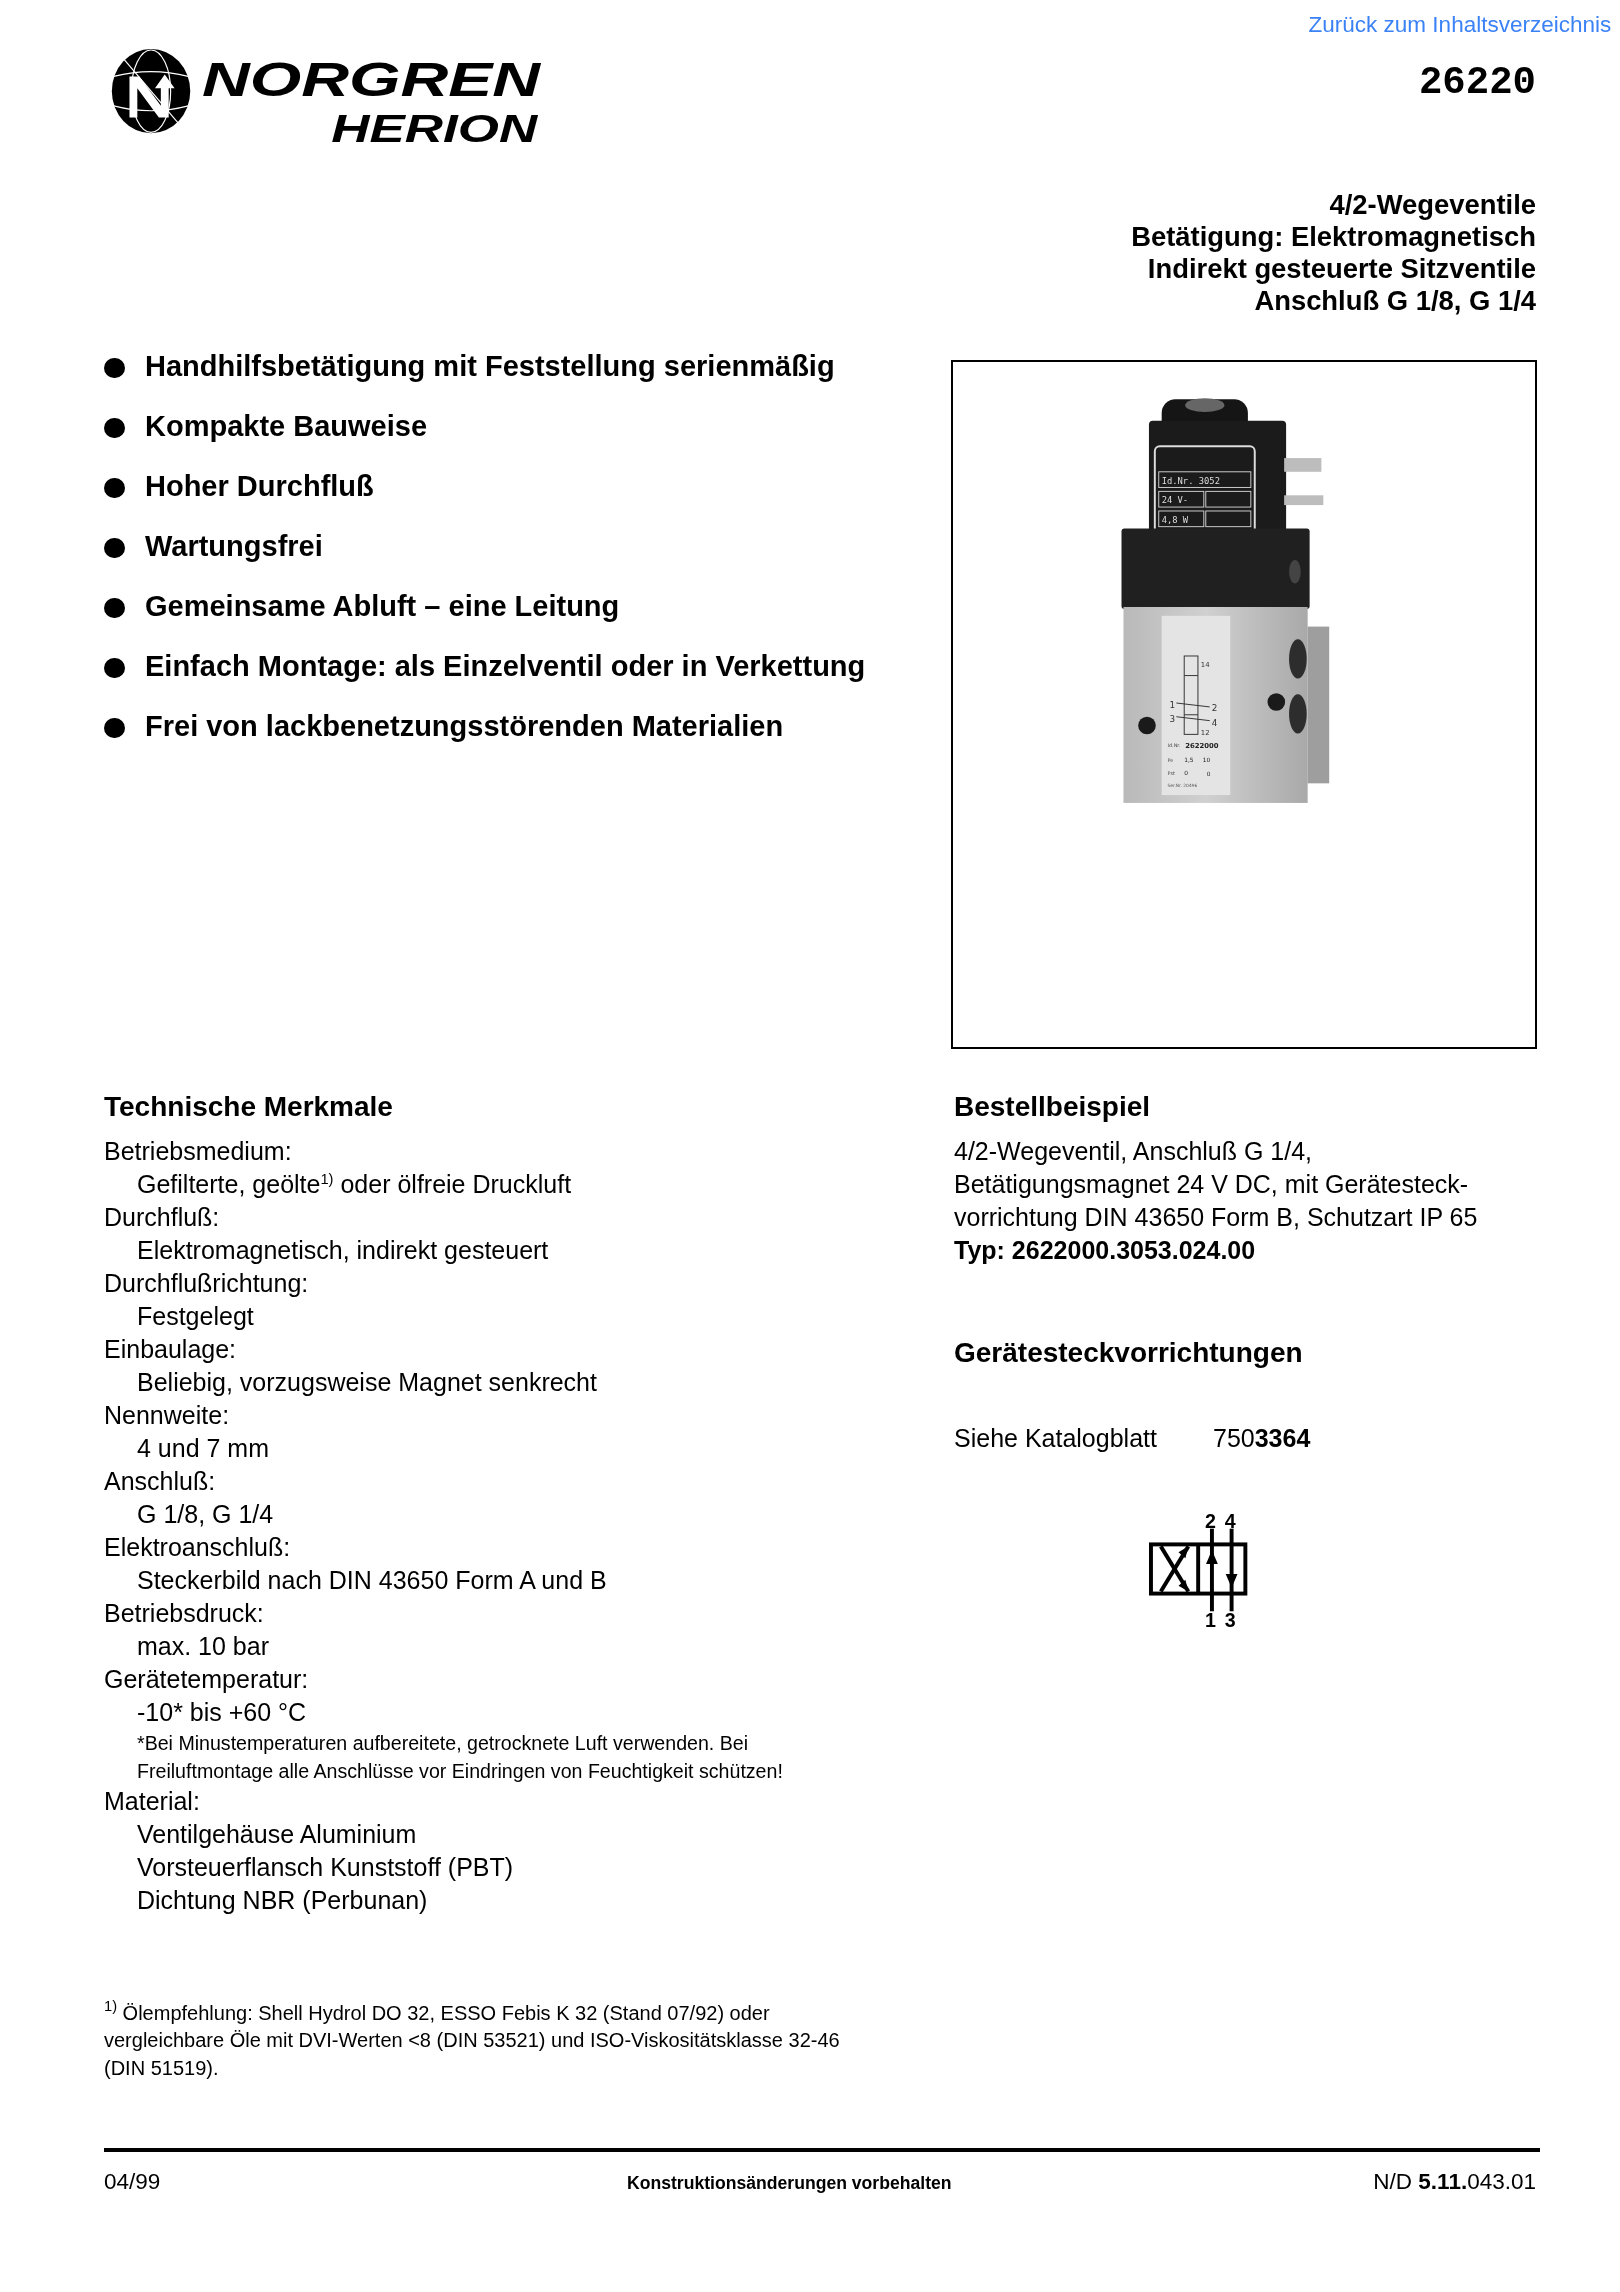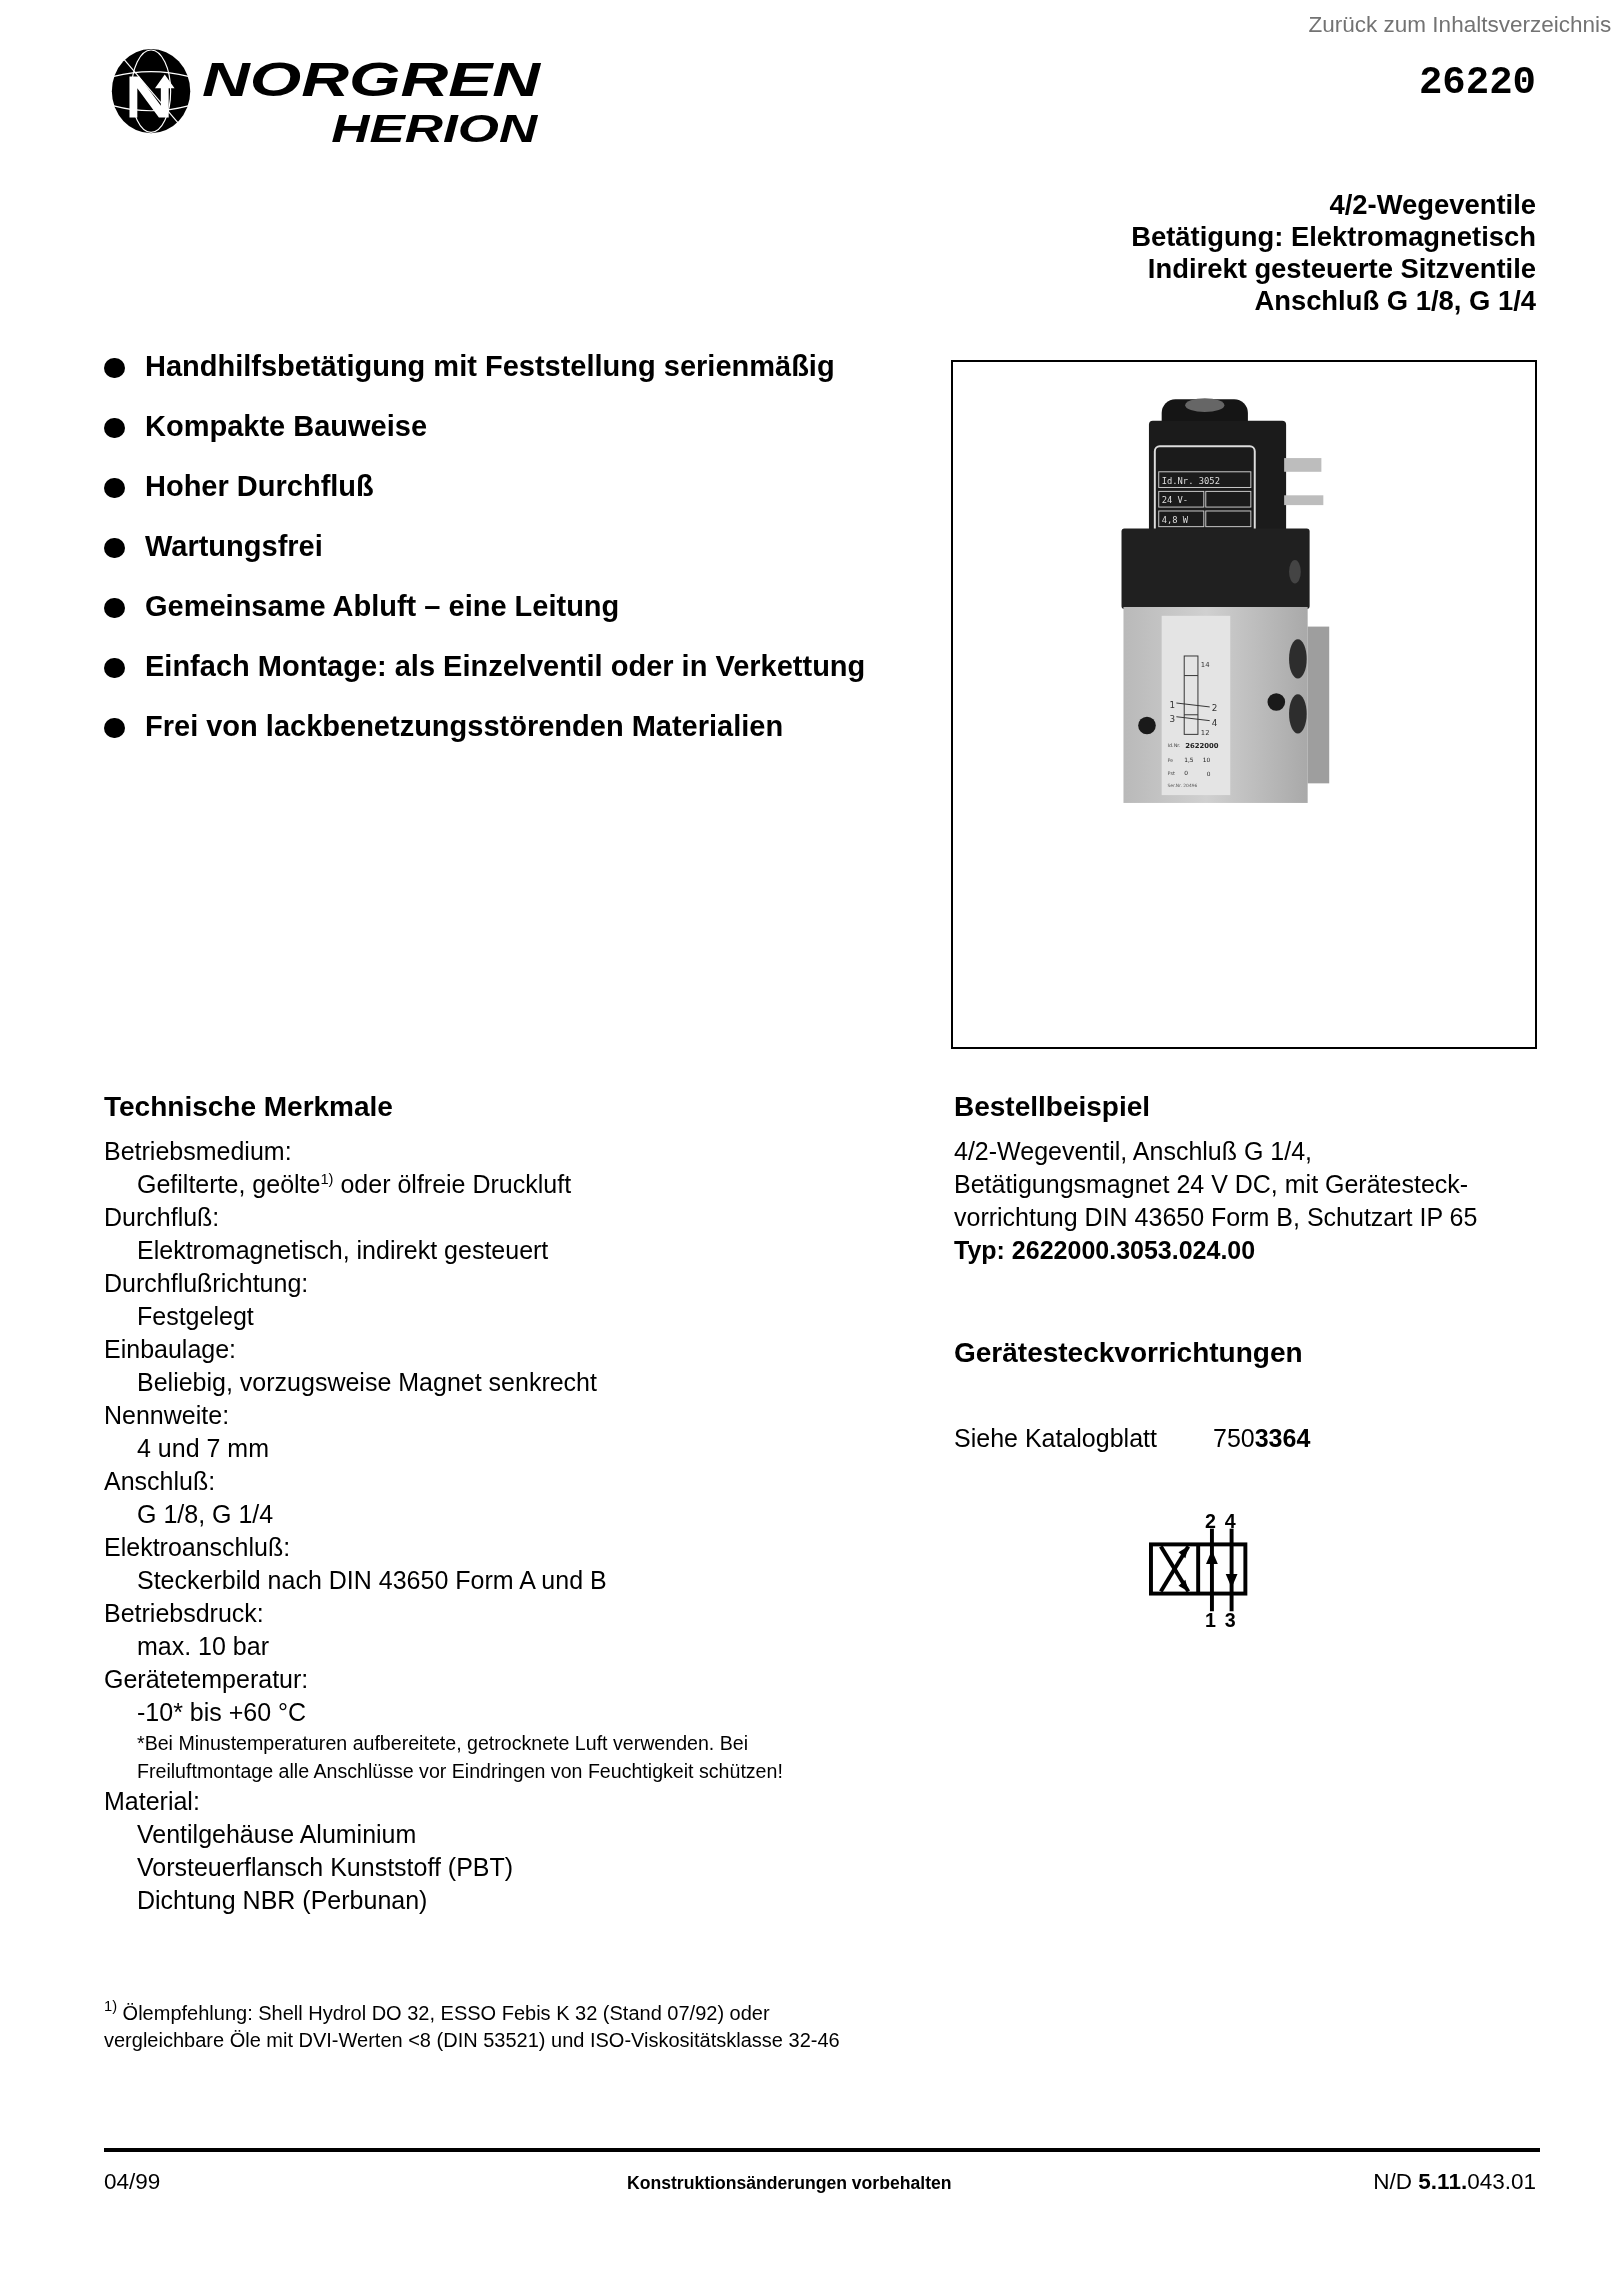--- a/index.html
+++ b/index.html
@@ -2,21 +2,21 @@
 <html><head>
 <meta charset="utf-8">
 <style>
   * { margin: 0; padding: 0; box-sizing: border-box; }
   html, body { width: 1620px; height: 2293px; background: #ffffff; }
   body { position: relative; font-family: "Liberation Sans", sans-serif; color: #000; overflow: hidden; }
 
   .abs { position: absolute; }
 
   
-  #back-link { right: 8.8px; top: 11.8px; font-size: 22.5px; color: #737373; text-decoration: none; white-space: nowrap; }
+  #back-link { right: 8.8px; top: 11.8px; font-size: 22.5px; color: #3b82f6; text-decoration: none; white-space: nowrap; }
   #logo { left: 104px; top: 49px; width: 441px; height: 98px; }
   #doc-number { right: 84px; top: 61px; font-size: 39px; font-weight: bold; font-family: Liberation Mono, monospace; }
 
   #subtitle { right: 84px; top: 189px; text-align: right; font-size: 27.4px; font-weight: bold; line-height: 32px; }
 
   
   #features { left: 102px; top: 349px; list-style: none; }
   #features li { position: relative; padding-left: 43px; font-size: 29px; font-weight: bold; height: 60px; line-height: 35px; white-space: nowrap; }
   #features li .dot { position: absolute; left: 2px; top: 8.8px; width: 20.6px; height: 20.6px; border-radius: 50%; background: #000; }
 
@@ -214,19 +214,20 @@
   <polygon points="40,84 30,78 37,72" fill="#000"></polygon>
   <text x="57" y="19" font-family="Liberation Sans, sans-serif" font-weight="bold" font-size="20">2</text>
   <text x="77" y="19" font-family="Liberation Sans, sans-serif" font-weight="bold" font-size="20">4</text>
   <text x="57" y="120" font-family="Liberation Sans, sans-serif" font-weight="bold" font-size="20">1</text>
   <text x="77" y="120" font-family="Liberation Sans, sans-serif" font-weight="bold" font-size="20">3</text>
 </svg>
 
 <div id="footnote" class="abs">
   <div><sup>1)</sup><span> Ölempfehlung: Shell Hydrol DO 32, ESSO Febis K 32 (Stand 07/92) oder</span></div>
   <div>vergleichbare Öle mit DVI-Werten &lt;8 (DIN 53521) und ISO-Viskositätsklasse 32-46</div>
+  <div>(DIN 51519).</div>
 </div>
 
 <div id="footer-rule" class="abs"></div>
 <div id="footer-date" class="abs">04/99</div>
 <div id="footer-center" class="abs">Konstruktionsänderungen vorbehalten</div>
 <div id="footer-code" class="abs"><span>N/D </span><b>5.11.</b><span>043.01</span></div>
 
 
 </body></html>

